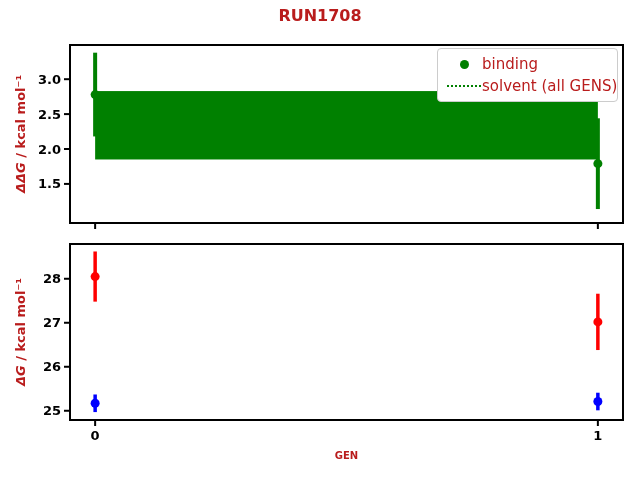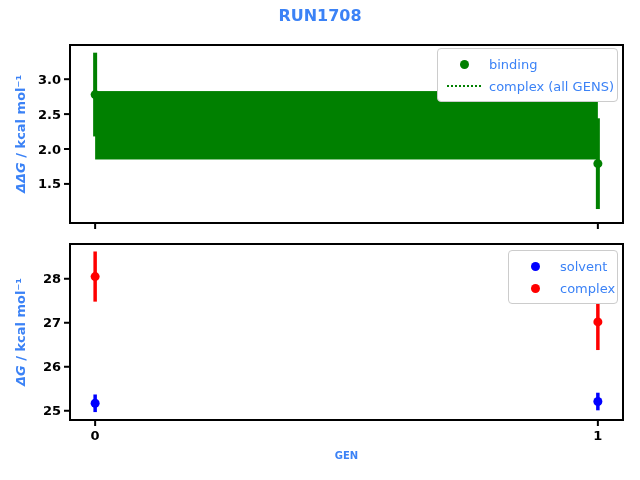--- a/index.html
+++ b/index.html
@@ -1,18 +1,18 @@
 <!DOCTYPE html>
 <html><head>
 <meta charset="utf-8">
 <style>
   html,body { margin:0; padding:0; background:#ffffff; }
   .figure {
     position:relative; width:640px; height:480px; background:#ffffff;
-    font-family:"DejaVu Sans", sans-serif; color:#3b82f6; overflow:hidden;
+    font-family:"DejaVu Sans", sans-serif; color:#b91c1c; overflow:hidden;
   }
   .suptitle {
     position:absolute; left:0; top:6px; width:640px; text-align:center;
     font-size:16px; font-weight:bold;
   }
   #plot-svg { position:absolute; left:0; top:0; }
   .ylabel {
     position:absolute; transform:translate(-50%,-50%) rotate(-90deg);
     white-space:nowrap; font-size:13px; font-weight:bold;
   }
@@ -26,21 +26,21 @@
   .legend {
     position:absolute; background:#ffffff; border:1px solid #cccccc;
     border-radius:4px; padding:4px 8px; box-sizing:border-box;
   }
   .legend-top { left:437px; top:48px; width:181px; }
   .legend-bottom { left:508px; top:250px; width:110px; }
   .legend-row { display:flex; align-items:center; height:22px; }
   .handle { width:36px; display:flex; justify-content:center; align-items:center; flex:0 0 36px; }
   .dot { width:9px; height:9px; border-radius:50%; background:#000; }
   .dotted-line { width:34px; height:0; border-top:2px dotted #000; }
-  .legend-label { font-size:13px; margin-left:7px; white-space:nowrap; }
+  .legend-label { font-size:15px; white-space:nowrap; }
 </style>
 </head>
 <body>
 
 <div class="figure">
 
   <div class="suptitle">RUN1708</div>
 
   <svg id="plot-svg" width="640" height="480">
       <rect x="95.13636363636364" y="91.07058823529414" width="502.72727272727275" height="68.40784313725487" fill="#008000"></rect>
@@ -93,32 +93,18 @@
     <div class="legend-row">
       <span class="handle">
           <span class="dot" id="h-binding" style="background: rgb(0, 128, 0);"></span>
         </span>
       <span class="legend-label">binding</span>
     </div>
     <div class="legend-row">
       <span class="handle">
           <span class="dotted-line" id="h-binding-all" style="border-top-color: rgb(0, 128, 0);"></span>
         </span>
-      <span class="legend-label">complex (all GENS)</span>
+      <span class="legend-label">solvent (all GENS)</span>
     </div>
   </div>
 
-  <div class="legend legend-bottom">
-    <div class="legend-row">
-      <span class="handle">
-          <span class="dot" id="h-solvent" style="background: rgb(0, 0, 255);"></span>
-        </span>
-      <span class="legend-label">solvent</span>
-    </div>
-    <div class="legend-row">
-      <span class="handle">
-          <span class="dot" id="h-complex" style="background: rgb(255, 0, 0);"></span>
-        </span>
-      <span class="legend-label">complex</span>
-    </div>
-  </div>
 
 </div>
 
 </body></html>

